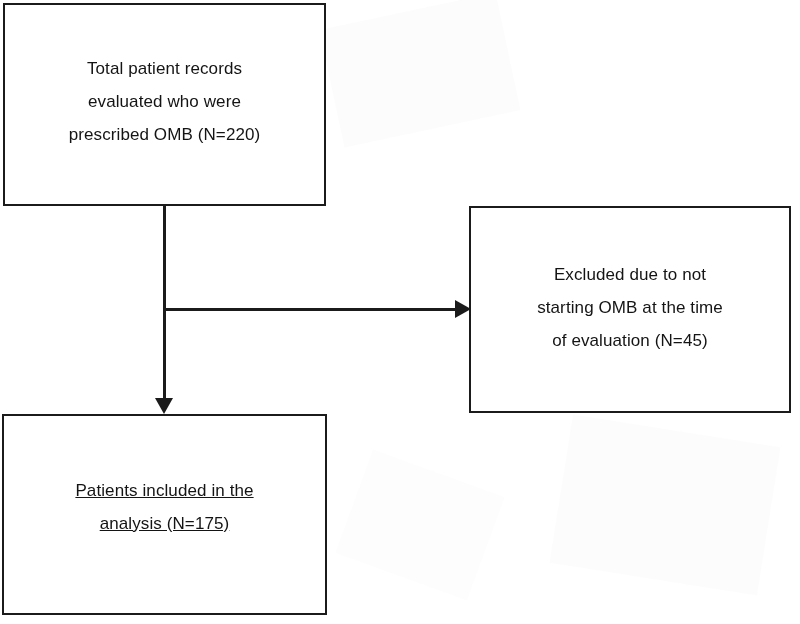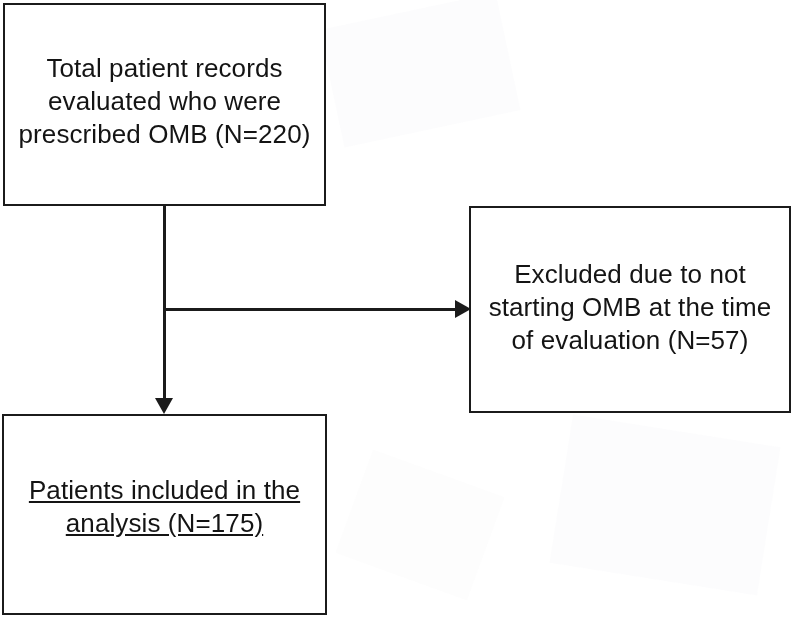--- a/index.html
+++ b/index.html
@@ -34,21 +34,21 @@
     background: #ffffff;
     display: flex;
     align-items: center;
     justify-content: center;
   }
   .flow-box .box-text {
     display: block;
     width: 100%;
     text-align: center;
     color: #141414;
-    font-size: 26px;
+    font-size: 17px;
     line-height: 33px;
     letter-spacing: 0.1px;
     white-space: pre-line;
     padding: 0 8px;
     box-sizing: border-box;
   }
 
   #box-total   { left: 3px;   top: 3px;   width: 323px; height: 203px; }
   #box-total .box-text   { margin-top: -6px; }
 
@@ -108,21 +108,21 @@
 
   <div class="flow-box" id="box-total">
     <span class="box-text">Total patient records
 evaluated who were
 prescribed OMB (N=220)</span>
   </div>
 
   <div class="flow-box" id="box-excluded">
     <span class="box-text">Excluded due to not
 starting OMB at the time
-of evaluation (N=57)</span>
+of evaluation (N=45)</span>
   </div>
 
   <div class="flow-box" id="box-included">
     <span class="box-text">Patients included in the
 analysis (N=175)</span>
   </div>
 
   <div class="connector" id="connector-down-line"></div>
   <div class="connector" id="connector-down-head"></div>
 

